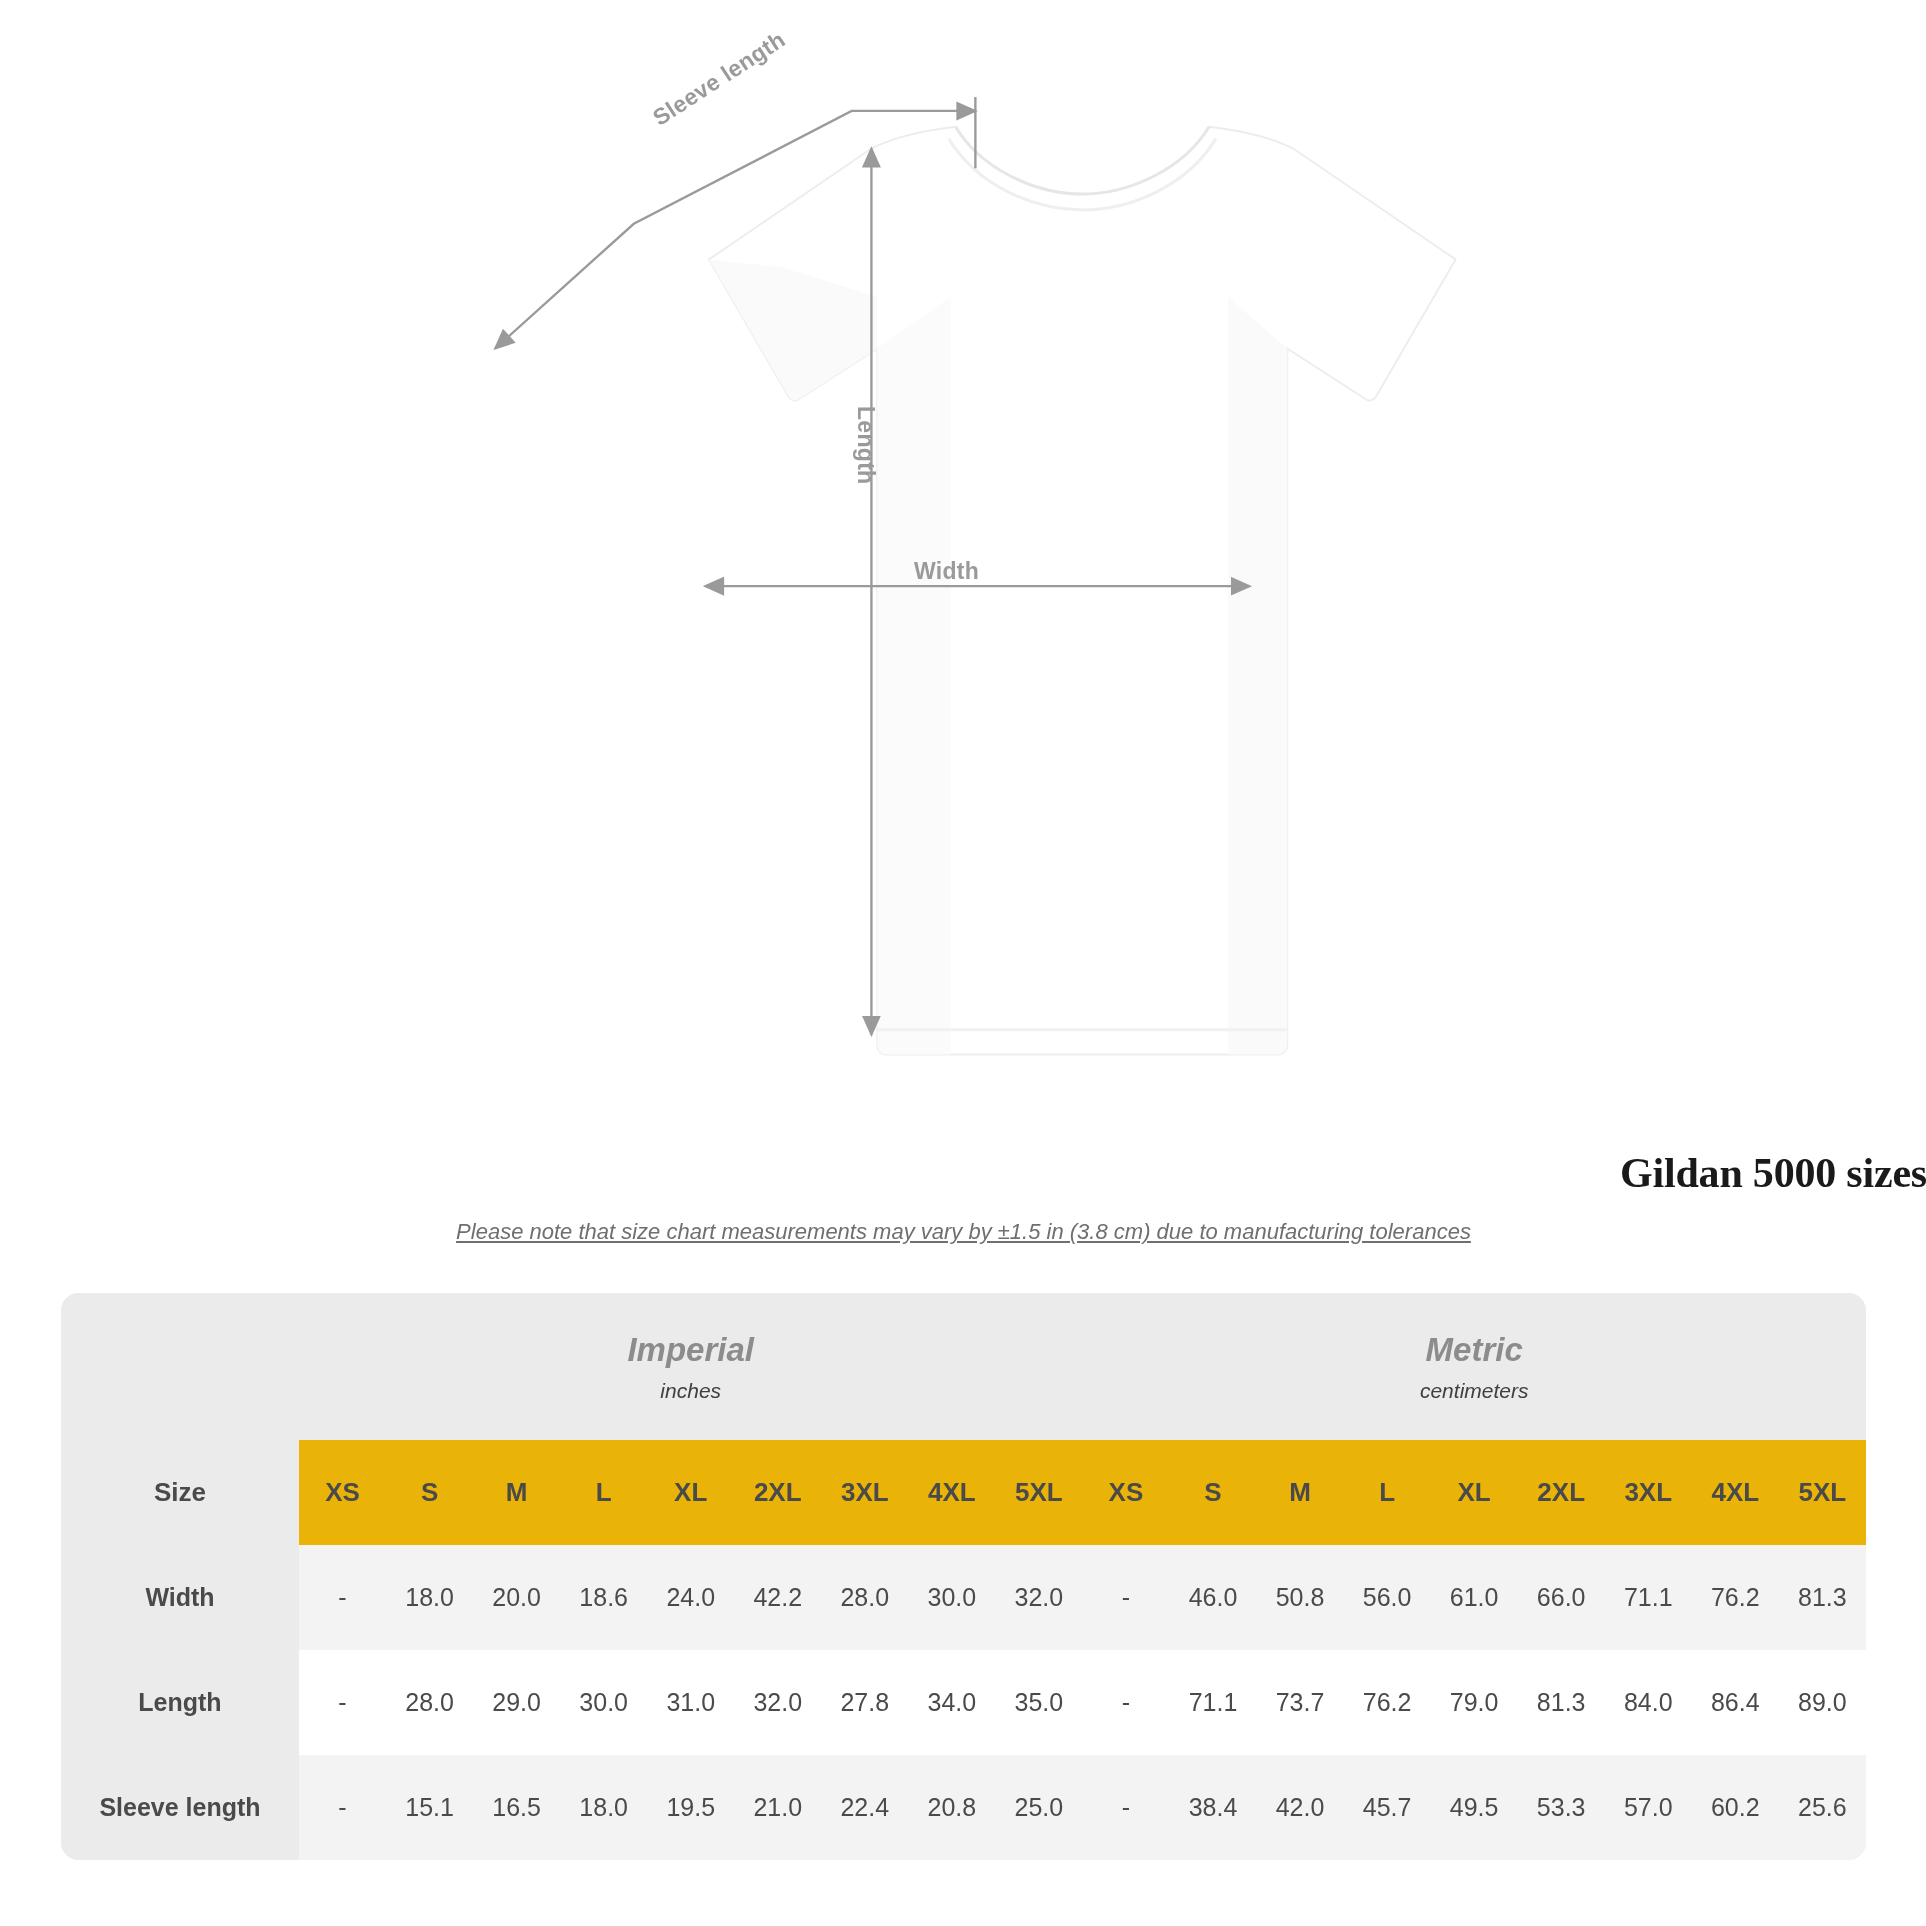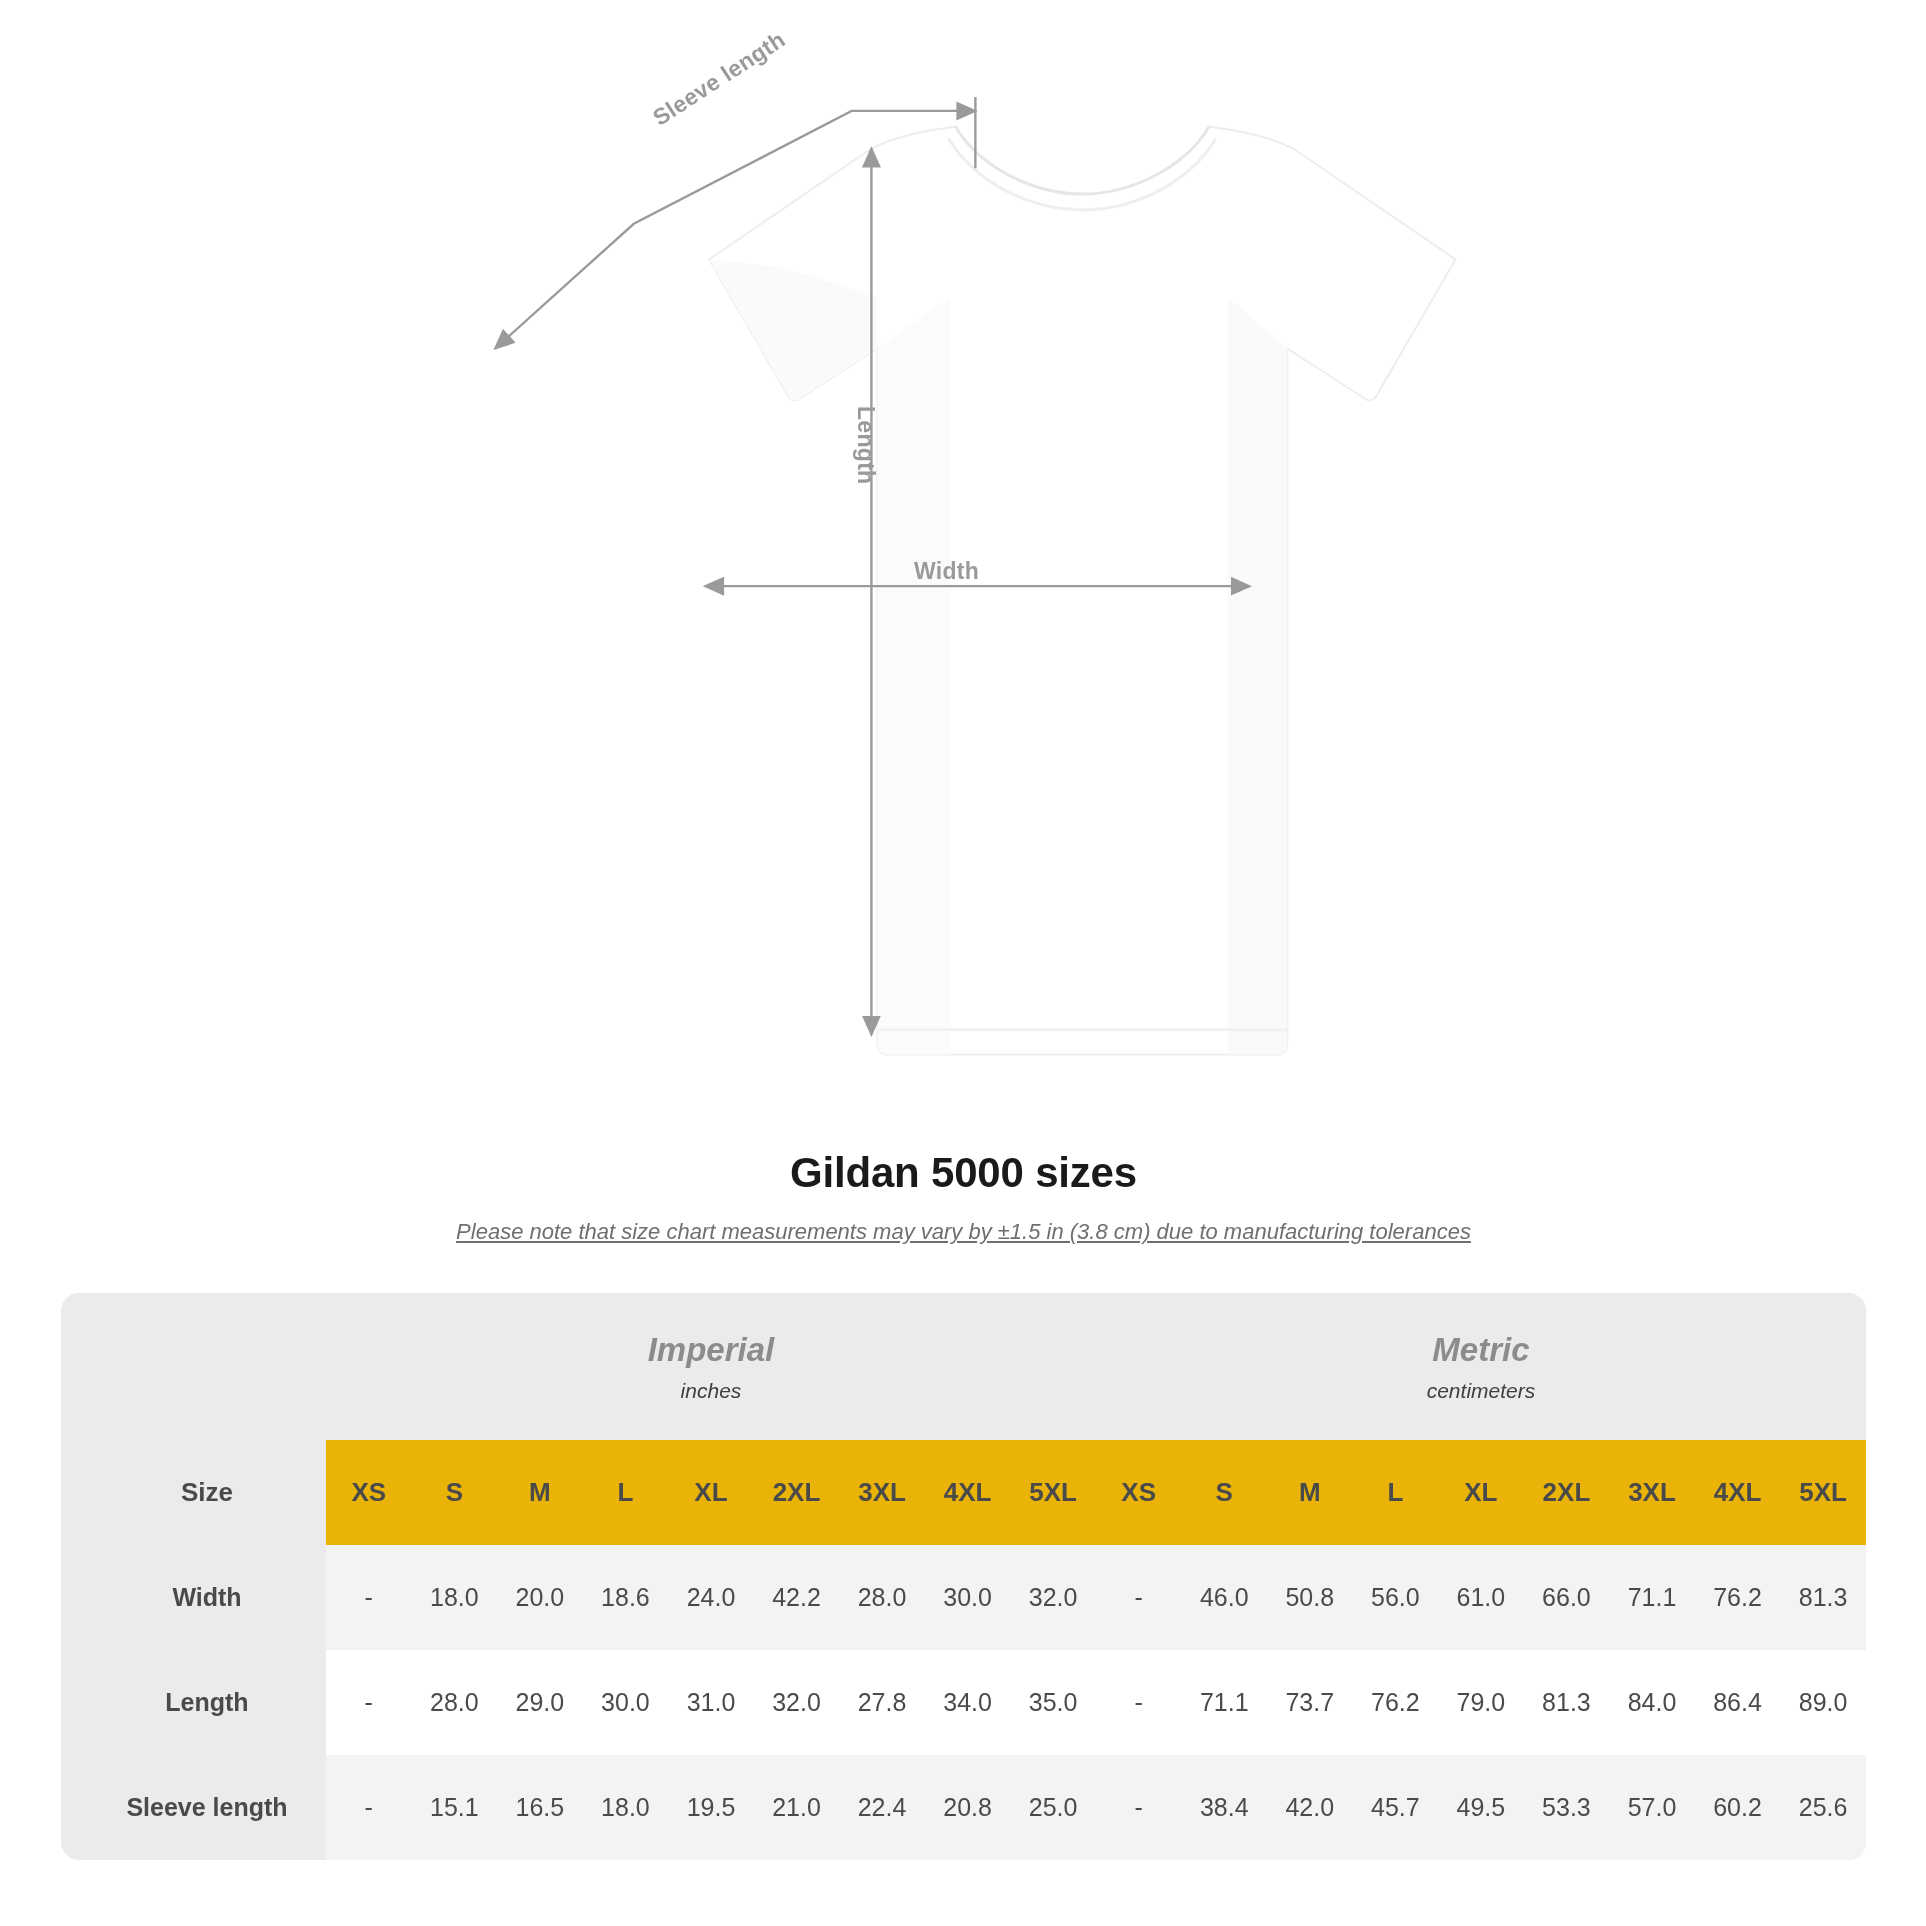--- a/index.html
+++ b/index.html
@@ -51,43 +51,43 @@
     transform: rotate(90deg);
     transform-origin: left top;
   }
   .label-width {
     left: 914px;
     top: 558px;
   }
 
   
   .heading {
-    text-align: center;
+    text-align: right;
     font-size: 42px;
     font-weight: bold;
     color: #1a1a1a;
     margin-top: 50px;
     letter-spacing: -0.2px;
+    font-family: Liberation Serif, serif;
   }
   .subheading {
     text-align: center;
     font-size: 22px;
     font-style: italic;
     color: #6f6f6f;
     margin-top: 22px;
     text-decoration: underline;
   }
 
   
   .table-wrap {
     margin: 48px 61px 0 61px;
     border-radius: 18px;
     overflow: hidden;
     background: #ebebeb;
-    padding-left: 27px;
   }
   table.size-table {
     border-collapse: collapse;
     width: 100%;
     table-layout: fixed;
   }
   table.size-table td, table.size-table th {
     text-align: center;
     vertical-align: middle;
     font-size: 25px;

